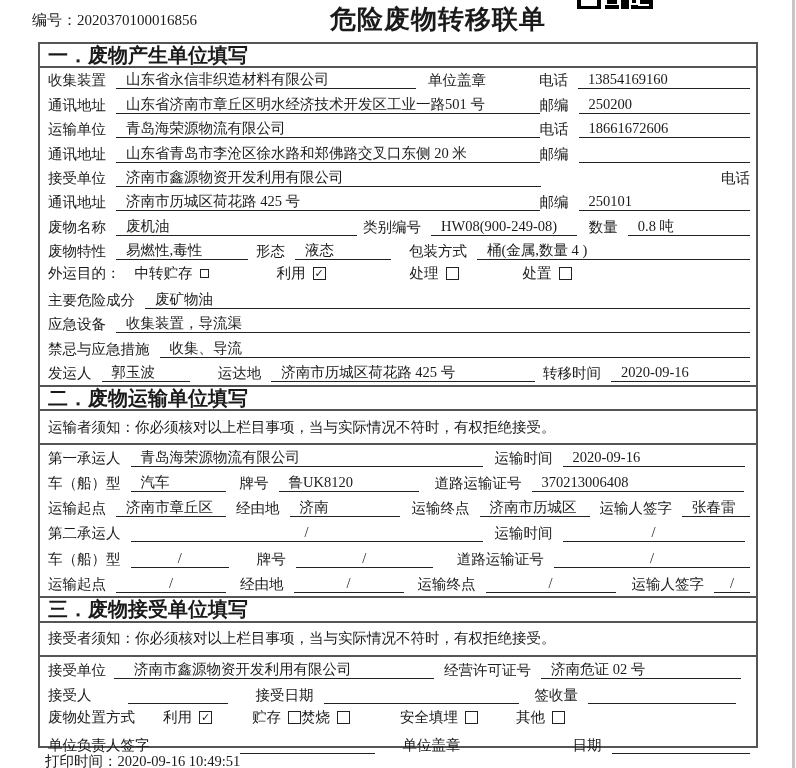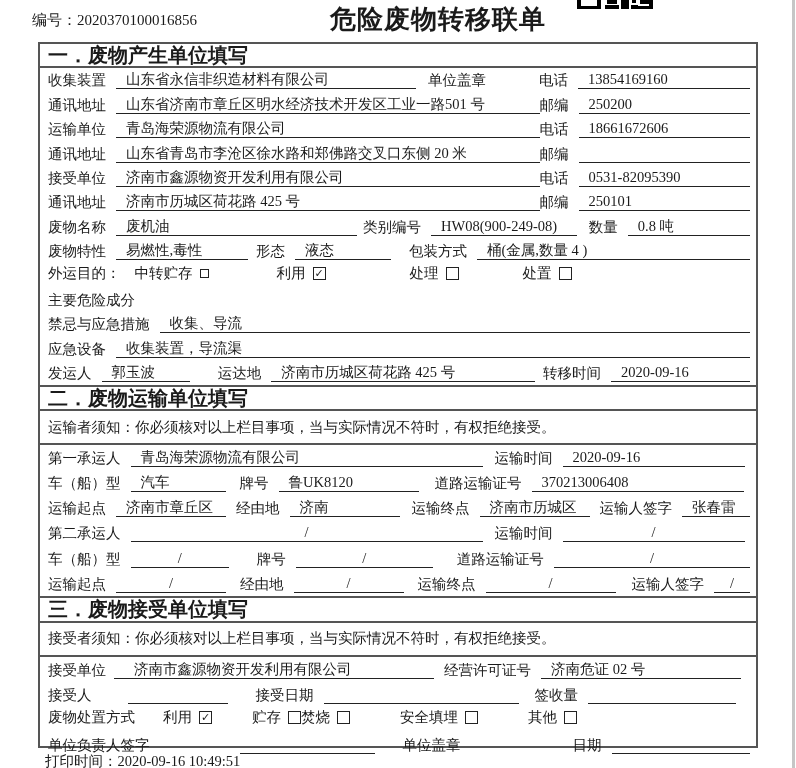--- a/index.html
+++ b/index.html
@@ -96,21 +96,20 @@
         <span class="lbl">通讯地址</span>
         <span class="fld" style="width:425px">山东省青岛市李沧区徐水路和郑佛路交叉口东侧 20 米</span>
         <span class="lbl" style="margin-left:auto">邮编</span>
         <span class="fld" style="width:172px"></span>
       </div>
 
       <div class="row">
         <span class="lbl">接受单位</span>
         <span class="fld" style="width:425px">济南市鑫源物资开发利用有限公司</span>
         <span class="lbl" style="margin-left:auto">电话</span>
-        <span class="fld" style="width:172px">0531-82095390</span>
       </div>
 
       <div class="row">
         <span class="lbl">通讯地址</span>
         <span class="fld" style="width:425px">济南市历城区荷花路 425 号</span>
         <span class="lbl" style="margin-left:auto">邮编</span>
         <span class="fld" style="width:172px">250101</span>
       </div>
 
       <div class="row">
@@ -146,30 +145,31 @@
           <span class="cb"></span>
         </span>
         <span class="opt" style="margin-left:64px">
           <span class="olbl">处置</span>
           <span class="cb"></span>
         </span>
       </div>
 
       <div class="row">
         <span class="lbl">主要危险成分</span>
+        <span class="fld grow">废矿物油</span>
+      </div>
+
+      <div class="row">
+        <span class="lbl">应急设备</span>
+        <span class="fld grow">收集装置，导流渠</span>
       </div>
 
       <div class="row">
         <span class="lbl">禁忌与应急措施</span>
         <span class="fld grow">收集、导流</span>
-      </div>
-
-      <div class="row">
-        <span class="lbl">应急设备</span>
-        <span class="fld grow">收集装置，导流渠</span>
       </div>
 
       <div class="row">
         <span class="lbl">发运人</span>
         <span class="fld" style="width:90px">郭玉波</span>
         <span class="lbl" style="margin-left:28px">运达地</span>
         <span class="fld" style="width:270px">济南市历城区荷花路 425 号</span>
         <span class="lbl" style="margin-left:8px">转移时间</span>
         <span class="fld" style="width:142px">2020-09-16</span>
       </div>
@@ -265,21 +265,21 @@
           <span class="cb"></span>
         </span>
         <span class="opt" style="">
           <span class="olbl">焚烧</span>
           <span class="cb"></span>
         </span>
         <span class="opt" style="margin-left:50px">
           <span class="olbl">安全填埋</span>
           <span class="cb"></span>
         </span>
-        <span class="opt" style="margin-left:50px">
+        <span class="opt" style="margin-left:38px">
           <span class="olbl">其他</span>
           <span class="cb"></span>
         </span>
       </div>
 
       <div class="row">
         <span class="lbl">单位负责人签字</span>
         <span class="fld" style="width:135px;margin-left:90px"></span>
         <span class="lbl" style="margin-left:28px">单位盖章</span>
         <span class="lbl" style="margin-left:112px">日期</span>

